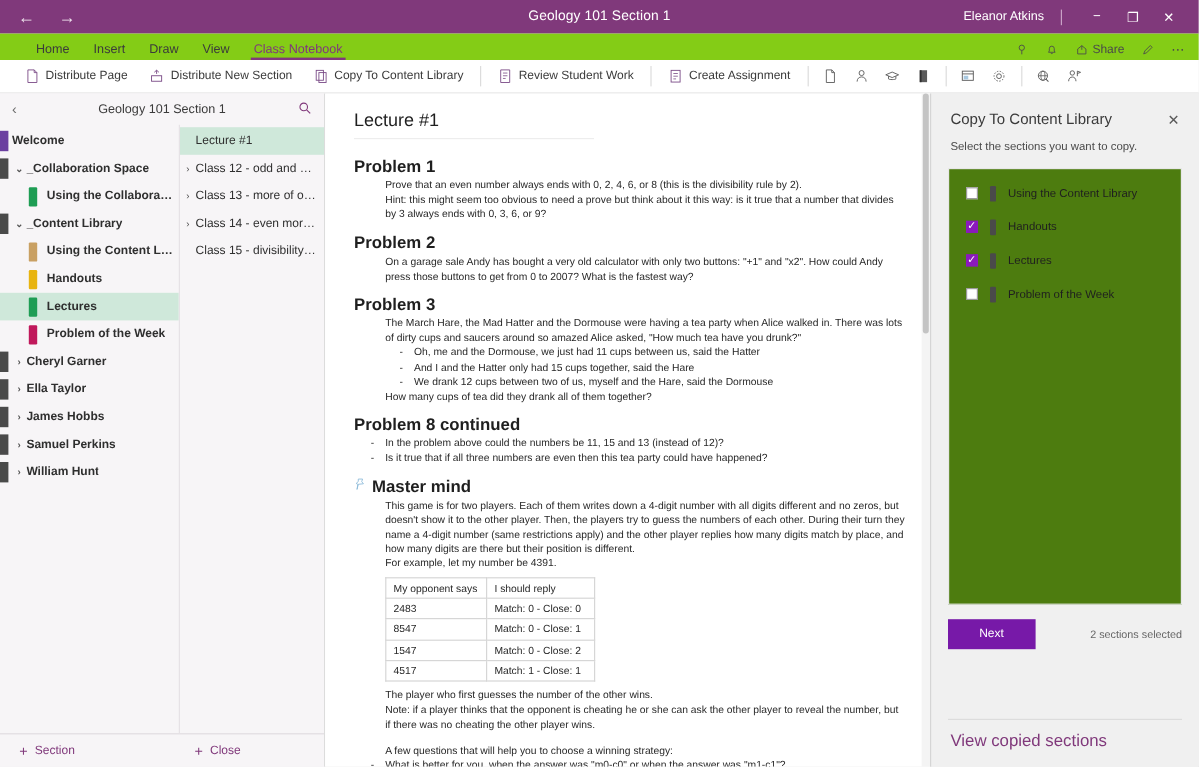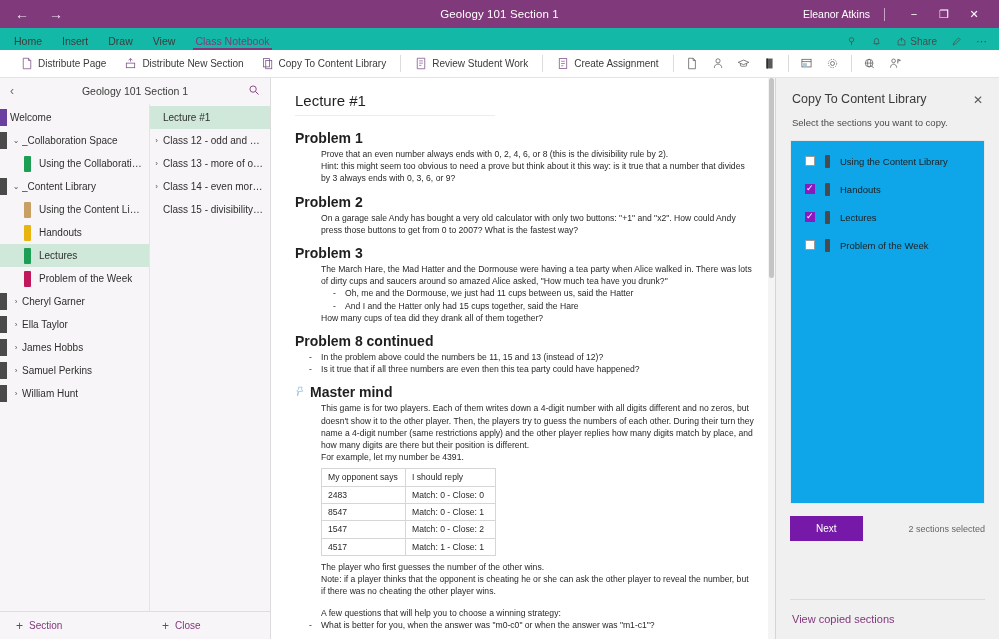--- a/index.html
+++ b/index.html
@@ -39,22 +39,22 @@
   .user-name { font-size: 10.5px; padding-right: 14px; }
   .tb-sep { width: 1px; height: 13px; background: #c9a2c6; margin-right: 14px; }
   .win-btn {
     width: 30px; height: 28px; display: flex;
     align-items: center; justify-content: center;
     font-size: 11px; color: #ffffff; cursor: pointer;
   }
 
   
   .ribbon-tabs {
-    height: 22px; flex: 0 0 22px; background: #14b8a6;
-    display: flex; align-items: flex-end; padding-left: 4px;
+    height: 22px; flex: 0 0 22px; background: #84cc16;
+    display: flex; align-items: flex-end; padding-left: 20px;
     position: relative;
   }
   .rtab {
     font-size: 10.5px; color: #3b3b3b; padding: 0 10px 3px 10px;
     cursor: pointer; position: relative; white-space: nowrap;
   }
   .rtab.active { color: #80397b; }
   .rtab.active::after {
     content: ""; position: absolute; left: 8px; right: 8px; bottom: 0;
     height: 1.6px; background: #80397b;
@@ -109,21 +109,21 @@
 
   .nav-cols { flex: 1 1 auto; display: flex; min-height: 0; }
   .sections {
     width: 150px; flex: 0 0 150px; overflow: hidden;
     border-right: 1px solid #e6e2e6; padding-top: 2px;
   }
   .pages { flex: 1 1 auto; overflow: hidden; padding-top: 2px; }
 
   .sec-row {
     height: 23px; display: flex; align-items: center;
-    cursor: pointer; position: relative; padding-right: 4px;
+    cursor: pointer; position: relative; padding-right: 4px; font-weight: bold;
   }
   .sec-row.selected { background: #cfe8da; }
   .sec-tab {
     position: absolute; left: 0; top: 3px; width: 7px; height: 17px;
   }
   .sec-tab.grey { background: #4a4a4a; }
   .sec-chev {
     width: 12px; font-size: 8px; color: #555; text-align: center;
     display: inline-block; flex: 0 0 12px;
   }
@@ -231,21 +231,21 @@
   .rp-title { font-size: 12.5px; color: #3a3a3a; flex: 1; }
   .rp-close {
     font-size: 12px; color: #5a5a5a; cursor: pointer;
     line-height: 1; padding: 2px 2px;
   }
   .rp-sub {
     font-size: 9.5px; color: #4a4a4a;
     padding: 9px 16px 0 16px;
   }
   .rp-list {
-    margin: 12px 14px 0 14px; background: #0ea5e9;
+    margin: 12px 14px 0 14px; background: #4d7c0f;
     flex: 1 1 auto; overflow: hidden;
     border: 1px solid #e7e7e7; padding-top: 6px;
   }
   .rp-item {
     display: flex; align-items: center; gap: 10px;
     height: 28px; padding-left: 14px; cursor: pointer;
   }
   .rp-cb {
     width: 10px; height: 10px; border: 1px solid #9b9b9b;
     background: #ffffff; flex: 0 0 10px; position: relative;
@@ -271,21 +271,21 @@
     font-family: "Liberation Sans", sans-serif;
   }
   .rp-count {
     margin-left: auto; font-size: 9px; color: #666666;
   }
   .rp-foot {
     margin: 0 14px; border-top: 1px solid #dcdcdc;
     padding: 9px 0 12px 2px;
   }
   .rp-link {
-    font-size: 11px; color: #80397b; cursor: pointer;
+    font-size: 14px; color: #80397b; cursor: pointer;
     text-decoration: none;
   }
   .rp-spacer { flex: 0 0 auto; height: 58px; }
 </style>
 </head>
 <body>
 
 <div class="app">
 
   <div class="titlebar">
@@ -588,20 +588,21 @@
             <div class="blk-h">Problem 2</div>
             <div class="blk-p">On a garage sale Andy has bought a very old calculator with only two buttons: "+1" and "x2". How could Andy press those buttons to get from 0 to 2007? What is the fastest way?</div>
           </div>
 
           <div class="blk">
             <div class="blk-h">Problem 3</div>
             <div class="blk-p">The March Hare, the Mad Hatter and the Dormouse were having a tea party when Alice walked in. There was lots of dirty cups and saucers around so amazed Alice asked, "How much tea have you drunk?"</div>
             <ul class="blk-ul">
               <li>Oh, me and the Dormouse, we just had 11 cups between us, said the Hatter</li>
               <li>And I and the Hatter only had 15 cups together, said the Hare</li>
+              <li>We drank 12 cups between two of us, myself and the Hare, said the Dormouse</li>
             </ul>
             <div class="blk-p">How many cups of tea did they drank all of them together?</div>
           </div>
 
           <div class="blk">
             <div class="blk-h">Problem 8 continued</div>
             <ul class="blk-ul tight">
               <li>In the problem above could the numbers be 11, 15 and 13 (instead of 12)?</li>
               <li>Is it true that if all three numbers are even then this tea party could have happened?</li>
             </ul>

